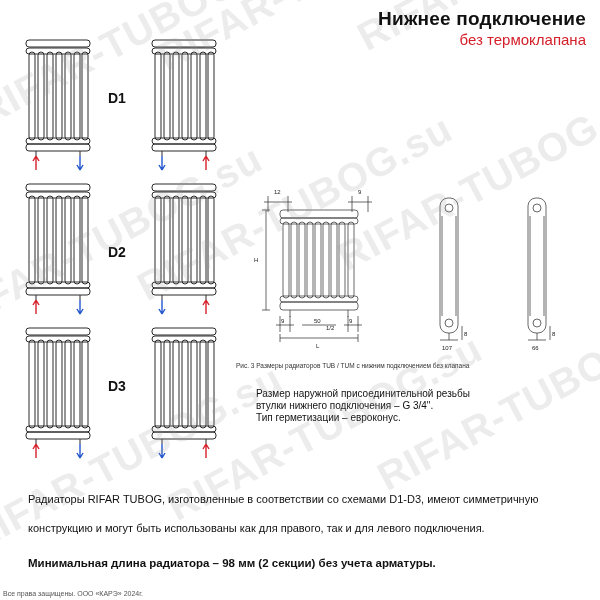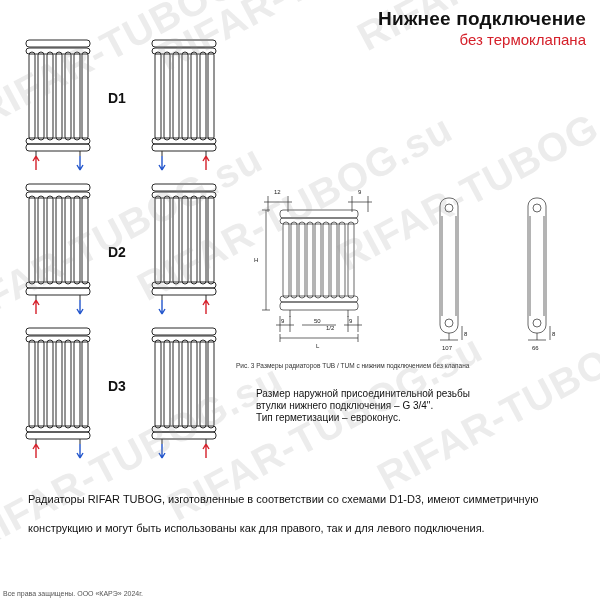--- a/index.html
+++ b/index.html
@@ -388,16 +388,17 @@
     </svg>
   </div>
 
   <div class="mid-caption" style="left:236px; top:362px; width:260px;">Рис. 3 Размеры радиаторов TUB / TUM с нижним подключением без клапана</div>
 
   <div class="note" style="left:236px; top:388px;">Размер наружной присоединительной резьбы</div>
   <div class="note" style="left:236px; top:400px;">втулки нижнего подключения – G 3/4".</div>
   <div class="note" style="left:236px; top:412px;">Тип герметизации – евроконус.</div>
 
   <div class="body-text" style="top:485px;">Радиаторы RIFAR TUBOG, изготовленные в соответствии со схемами D1-D3, имеют симметричную конструкцию и могут быть использованы как для правого, так и для левого подключения.</div>
+  <div class="body-text-2" style="top:557px;">Минимальная длина радиатора – 98 мм (2 секции) без учета арматуры.</div>
 
   <div class="footer">Все права защищены. ООО «КАРЭ» 2024г.</div>
 
 </div>
 
 </body></html>

